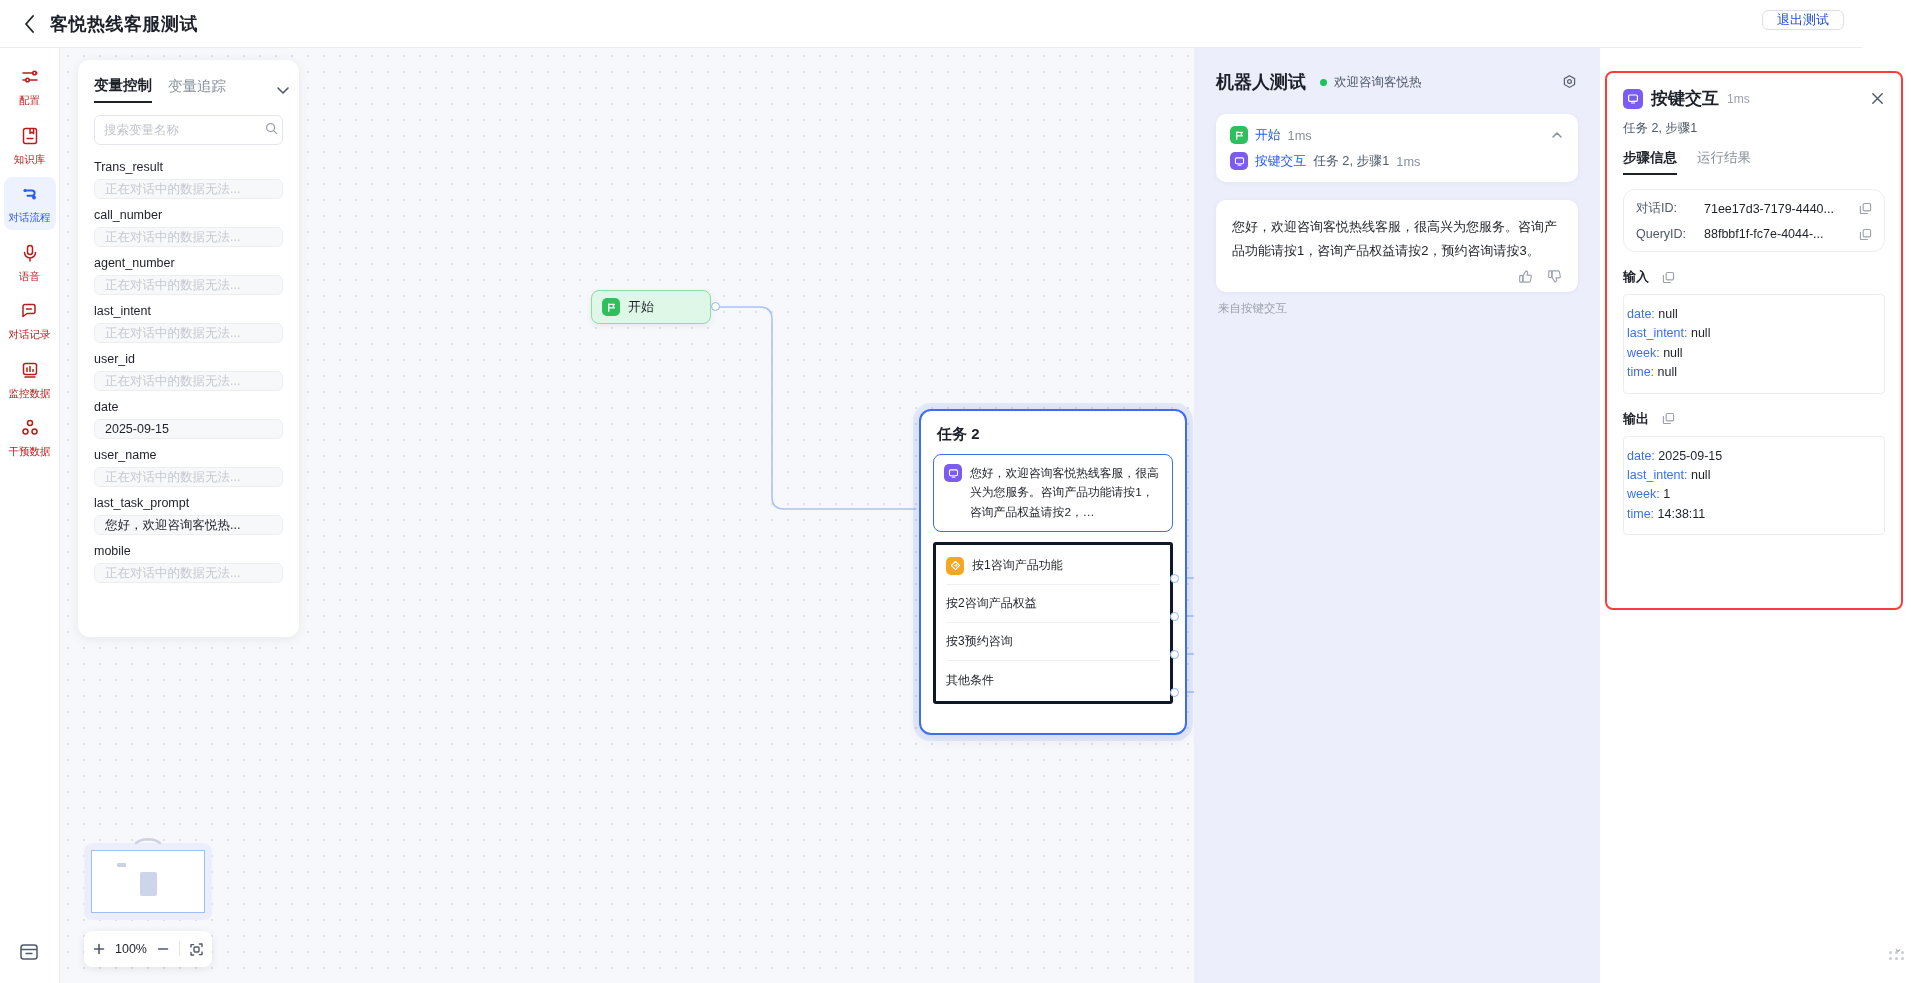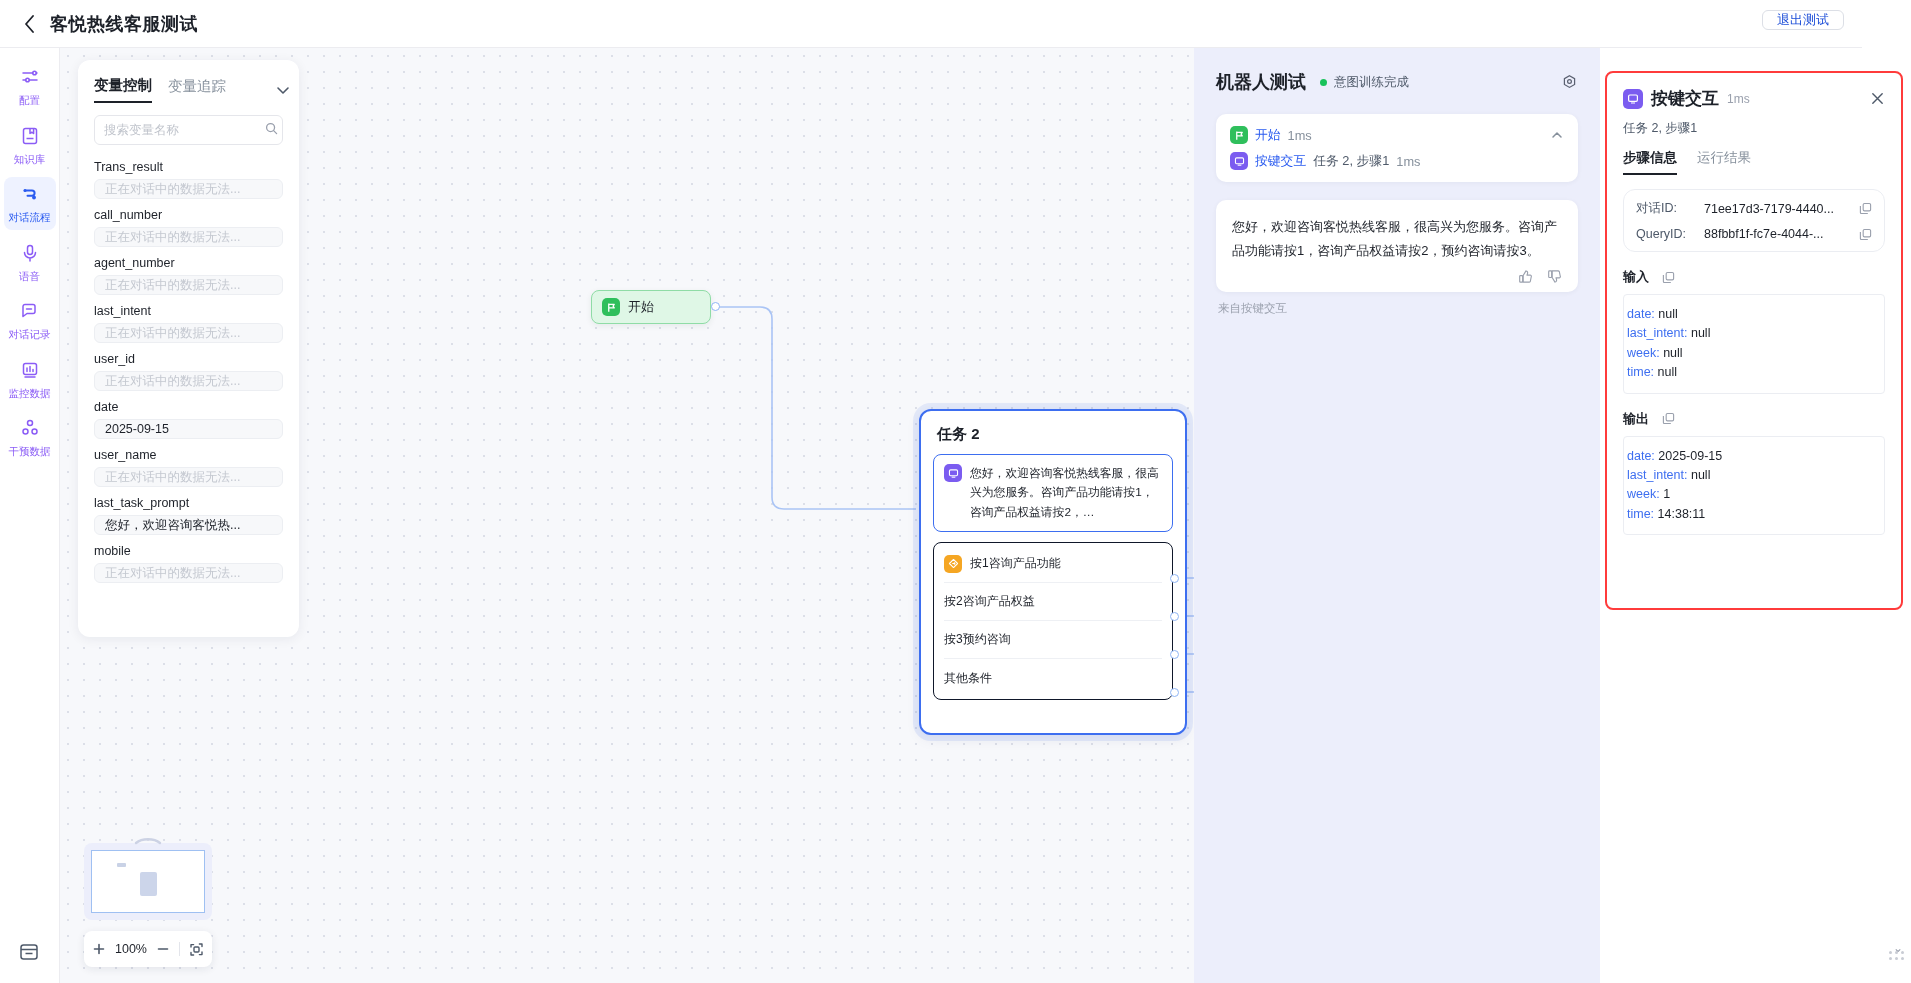--- a/index.html
+++ b/index.html
@@ -29,21 +29,21 @@
   
   .rail {
     position: absolute; top: 48px; left: 0; width: 60px; height: 935px;
     background: #fff; border-right: 1px solid #ececf0;
     display: flex; flex-direction: column; align-items: center;
     padding-top: 12px; z-index: 30;
   }
   .rail-item {
     width: 52px; padding: 7px 0 6px; margin-bottom: 6px;
     display: flex; flex-direction: column; align-items: center; gap: 4px;
-    border-radius: 8px; cursor: pointer; color: #8b5cf6;
+    border-radius: 8px; cursor: pointer; color: #b91c1c;
   }
   .rail-item.active { background: #eef2ff; color: #2a5bf0; }
   .rail-item .rl { font-size: 10.5px; line-height: 1.1; white-space: nowrap; }
   .rail-bottom { position: absolute; bottom: 16px; left: 18px; color: #4e5969; cursor: pointer; }
   
   .canvas {
     position: absolute; top: 48px; left: 60px;
     width: 1134px; height: 935px;
     background-color: #f7f8fb;
     background-image: radial-gradient(#dcdfe8 1.1px, transparent 1.1px);
@@ -98,21 +98,21 @@
     position: absolute; left: 859px; top: 361px; width: 268px; height: 326px;
     background: #fff; border: 2px solid #3d6ef0; border-radius: 12px;
     box-shadow: 0 0 0 6px rgba(90,130,240,.13), 0 4px 14px rgba(20,40,90,.08);
   }
   .nt-title { font-size: 15px; font-weight: 700; color: #1d2129; padding: 14px 16px 0; }
   .nt-msg {
     margin: 10px 12px 0; border: 1px solid #3d6ef0; border-radius: 8px;
     padding: 9px 10px; display: flex; gap: 8px;
   }
   .nt-msg .tx { font-size: 11.8px; line-height: 1.65; color: #1d2129; }
-  .nt-branches { margin: 10px 12px 14px; border: 1px solid #0f172a; border-radius: 8px; padding: 2px 10px; }
+  .nt-branches { margin: 10px 12px 14px; border: 3px solid #0f172a; border-radius: 3px; padding: 2px 10px; }
   .br { height: 38px; display: flex; align-items: center; gap: 8px; border-bottom: 1px solid #eef0f4; font-size: 12px; color: #1d2129; }
   .br:last-child { border-bottom: none; }
   
   .minimap {
     position: absolute; left: 24px; bottom: 63px; width: 128px; height: 77px;
     background: #eceefb; border-radius: 8px; padding: 7px;
   }
   .minimap-inner { width: 100%; height: 100%; background: #fff; border: 1px solid #9fc0f2; position: relative; }
   .mm-a { position: absolute; left: 22%; top: 20%; width: 9px; height: 4px; background: #c9d2e6; border-radius:1px;}
   .mm-b { position: absolute; left: 43%; top: 34%; width: 17px; height: 24px; background: #ccd5ea; border-radius:2px;}
@@ -434,21 +434,21 @@
           <rect x="5" y="5" width="5" height="5" rx="1"></rect>
         </svg>
     </span>
   </div>
 </div>
 
 <div class="chat">
   <div class="chat-head">
     <span class="chat-title">机器人测试</span>
     <span class="dot-green"></span>
-    <span class="chat-status">意图训练完成</span>
+    <span class="chat-status">欢迎咨询客悦热</span>
     <span class="chat-gear">
       <svg width="17" height="17" viewBox="0 0 18 18" fill="none" stroke="currentColor" stroke-width="1.3">
           <path d="M9 1.8l5.4 3.1v6.2L9 14.2 3.6 11.1V4.9z"></path>
           <circle cx="9" cy="8" r="2"></circle>
         </svg>
     </span>
   </div>
 
   <div class="trace-card">
     <div class="trace-row">

